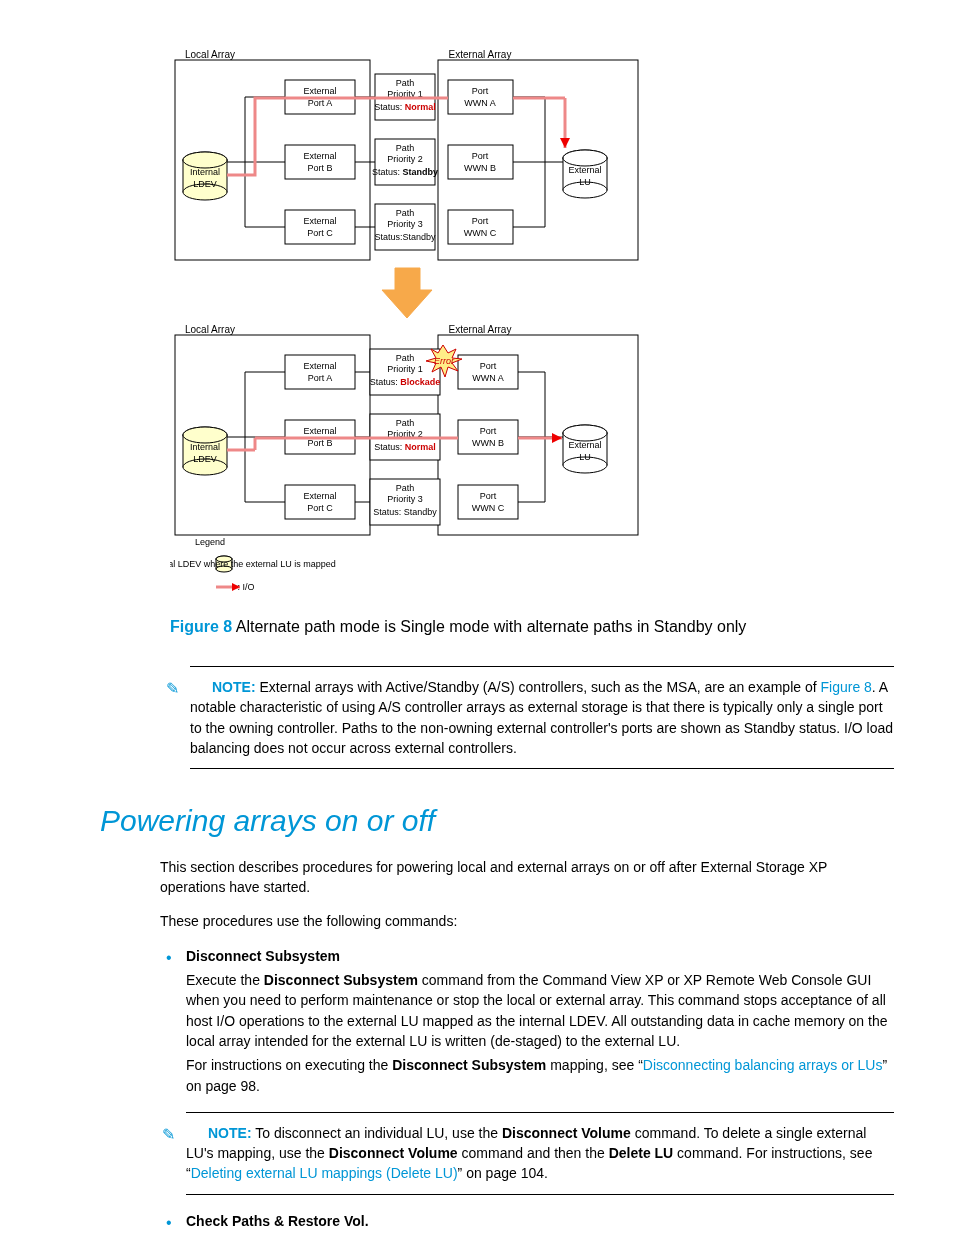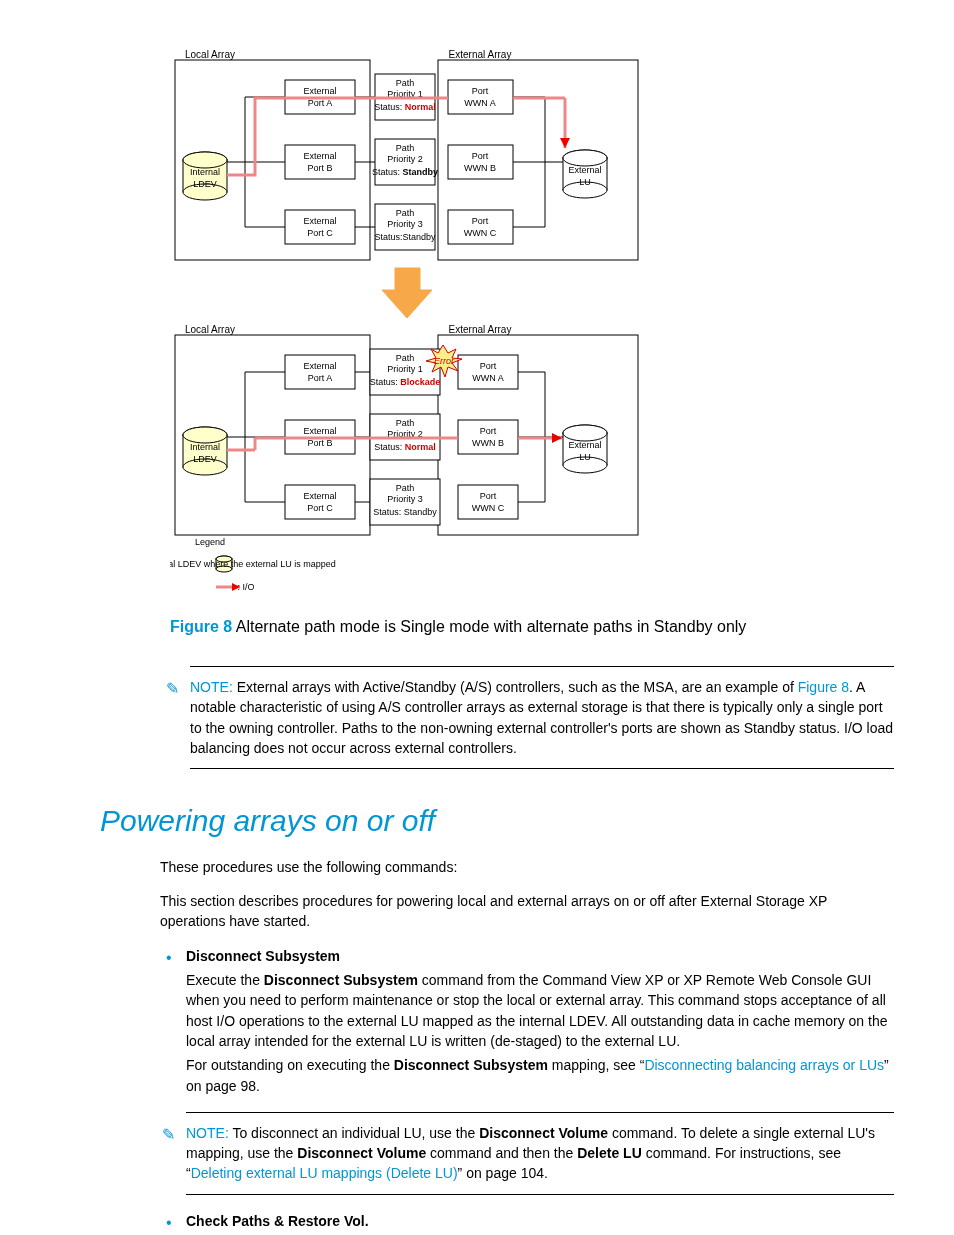--- a/index.html
+++ b/index.html
@@ -33,21 +33,21 @@
     padding: 10px 0 10px 0;
     position: relative;
   }
   .note-icon {
     position: absolute;
     left: -24px;
     top: 10px;
     color: #0096D6;
     font-size: 16px;
   }
-  .note-label { color: #0096D6; font-weight: normal; }
+  .note-label { color: #0096D6; font-weight: bold; margin-left: 22px; }
   .link { color: #0096D6; }
   h2.section-heading {
     color: #0096D6;
     font-weight: normal;
     font-size: 30px;
     margin: 30px 0 14px 0;
     font-style: italic;
   }
   .para { margin: 0 0 14px 60px; }
   .bullet-list { margin: 0 0 0 60px; padding: 0; list-style: none; }
@@ -259,31 +259,31 @@
     <span class="fig-label">Figure 8</span><span> Alternate path mode is Single mode with alternate paths in Standby only</span>
   </div>
 
   <div class="note-block">
     <span class="note-icon">✎</span>
     <span class="note-label">NOTE:</span><span>   External arrays with Active/Standby (A/S) controllers, such as the MSA, are an example of </span><span class="link">Figure 8</span><span>. A notable characteristic of using A/S controller arrays as external storage is that there is typically only a single port to the owning controller. Paths to the non-owning external controller's ports are shown as Standby status. I/O load balancing does not occur across external controllers.</span>
   </div>
 
   <h2 class="section-heading">Powering arrays on or off</h2>
 
+  <p class="para">This section describes procedures for powering local and external arrays on or off after External Storage XP operations have started.</p>
   <p class="para">These procedures use the following commands:</p>
-  <p class="para">This section describes procedures for powering local and external arrays on or off after External Storage XP operations have started.</p>
 
   <ul class="bullet-list">
     <li>
       <div class="item-title">Disconnect Subsystem</div>
       <div class="item-body">
         <span>Execute the </span><b>Disconnect Subsystem</b><span> command from the Command View XP or XP Remote Web Console GUI when you need to perform maintenance or stop the local or external array. This command stops acceptance of all host I/O operations to the external LU mapped as the internal LDEV. All outstanding data in cache memory on the local array intended for the external LU is written (de-staged) to the external LU.</span>
       </div>
       <div class="item-body">
-        <span>For outstanding on executing the </span><b>Disconnect Subsystem</b><span> mapping, see “</span><span class="link">Disconnecting balancing arrays or LUs</span><span>” on page 98.</span>
+        <span>For instructions on executing the </span><b>Disconnect Subsystem</b><span> mapping, see “</span><span class="link">Disconnecting balancing arrays or LUs</span><span>” on page 98.</span>
       </div>
       <div class="inner-note">
         <span class="note-icon">✎</span>
         <span class="note-label">NOTE:</span><span>   To disconnect an individual LU, use the </span><b>Disconnect Volume</b><span> command. To delete a single external LU's mapping, use the </span><b>Disconnect Volume</b><span> command and then the </span><b>Delete LU</b><span> command. For instructions, see “</span><span class="link">Deleting external LU mappings (Delete LU)</span><span>” on page 104.</span>
       </div>
     </li>
     <li>
       <div class="item-title">Check Paths &amp; Restore Vol.</div>
     </li>
   </ul>

